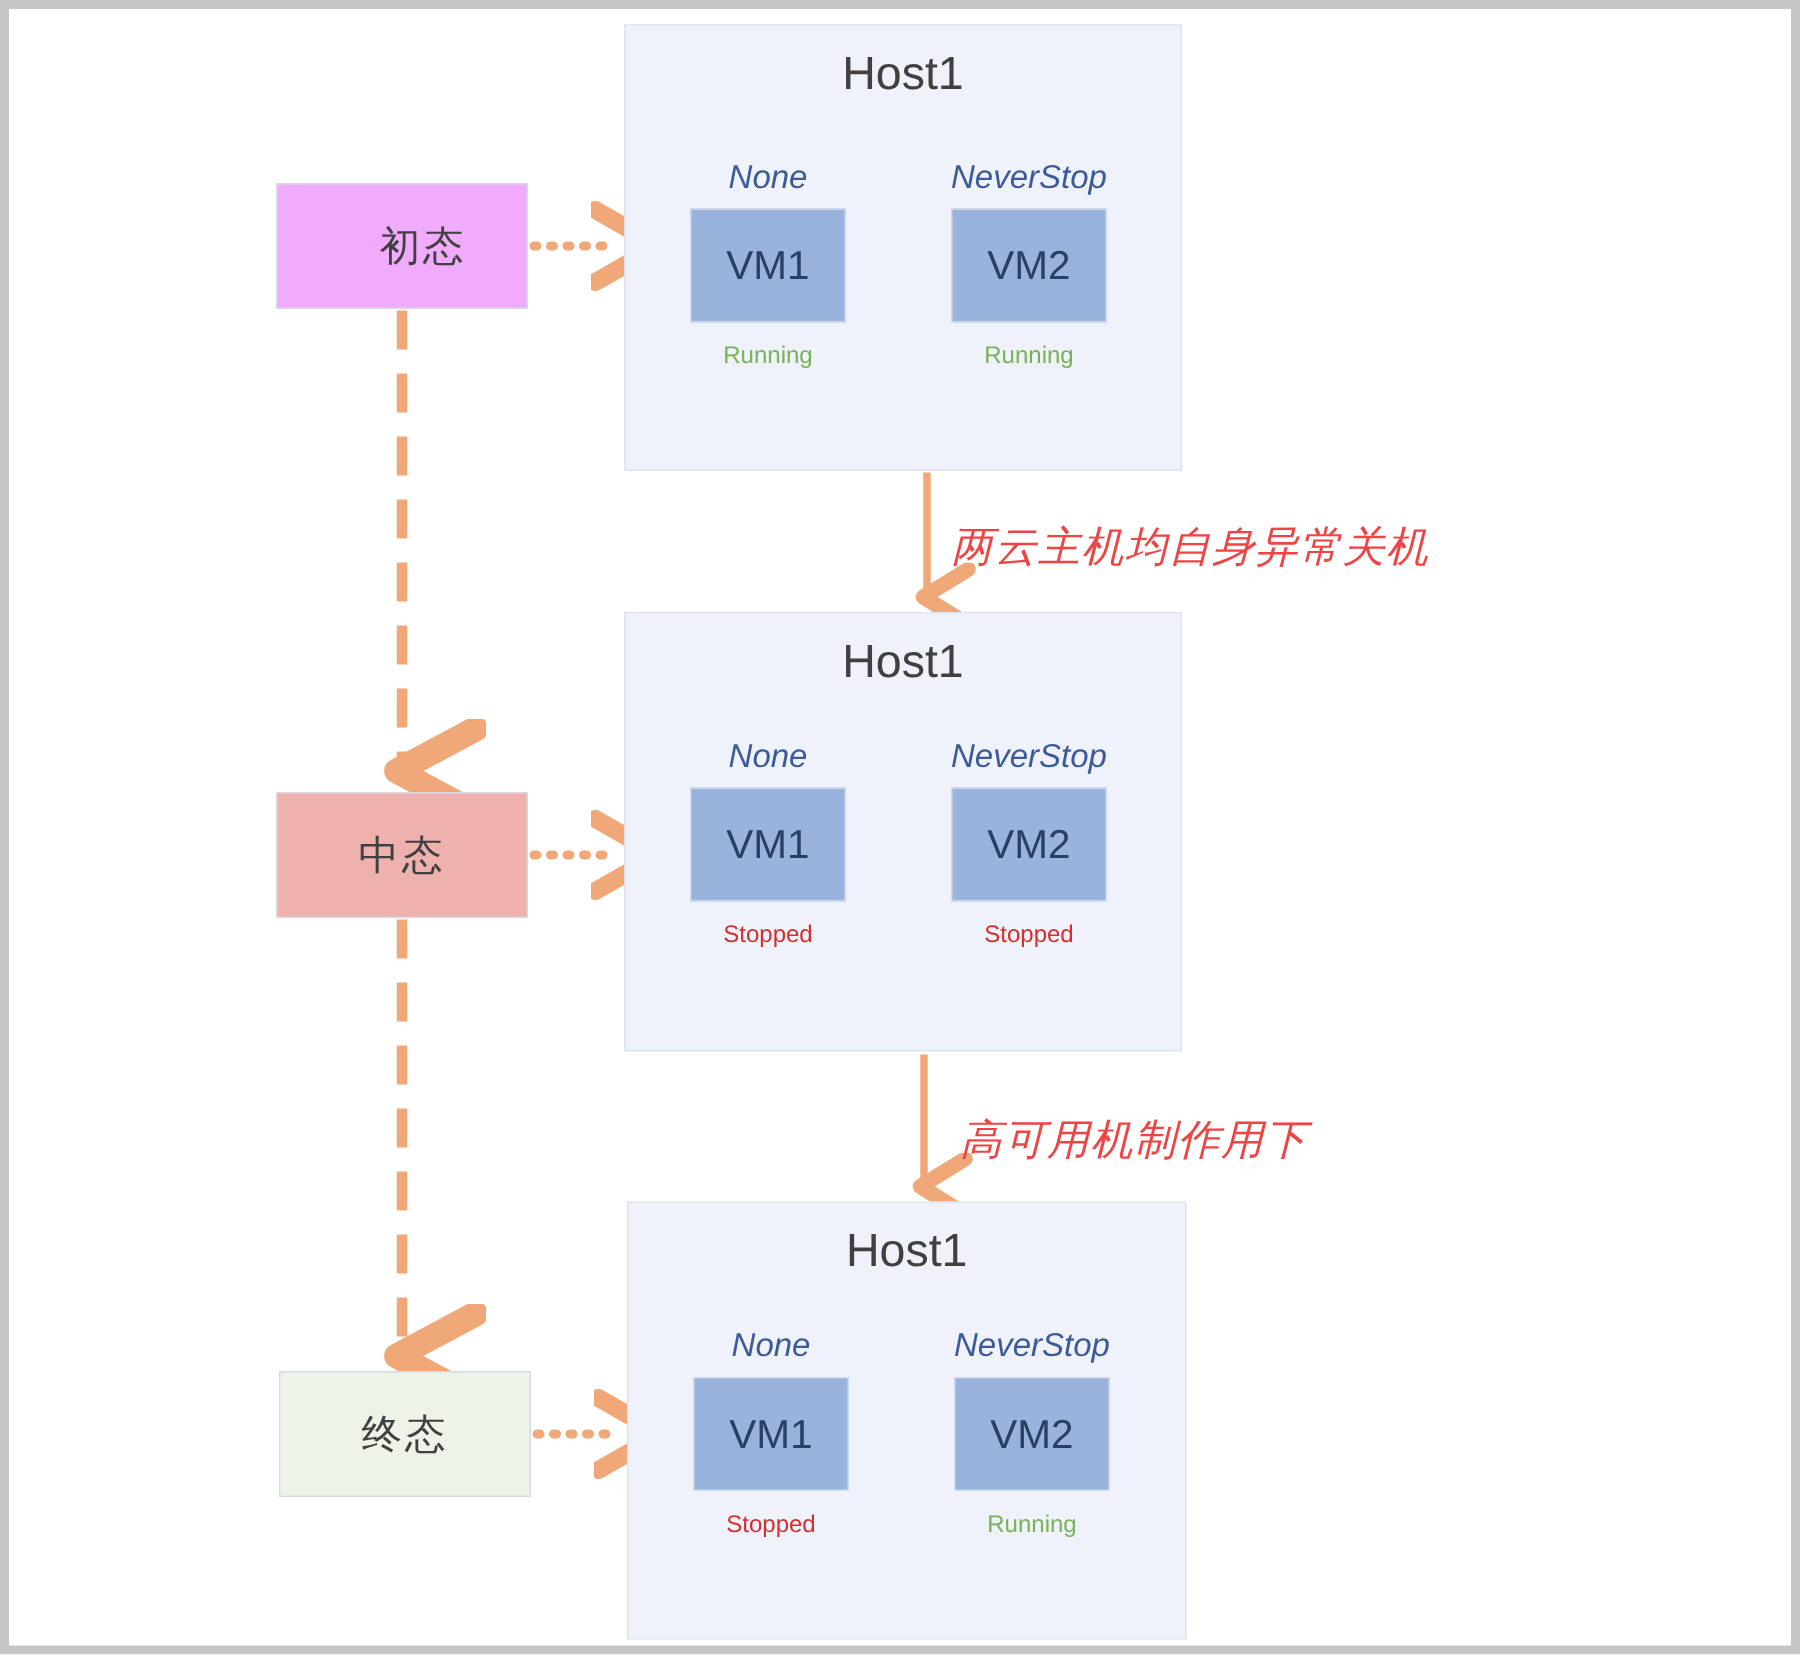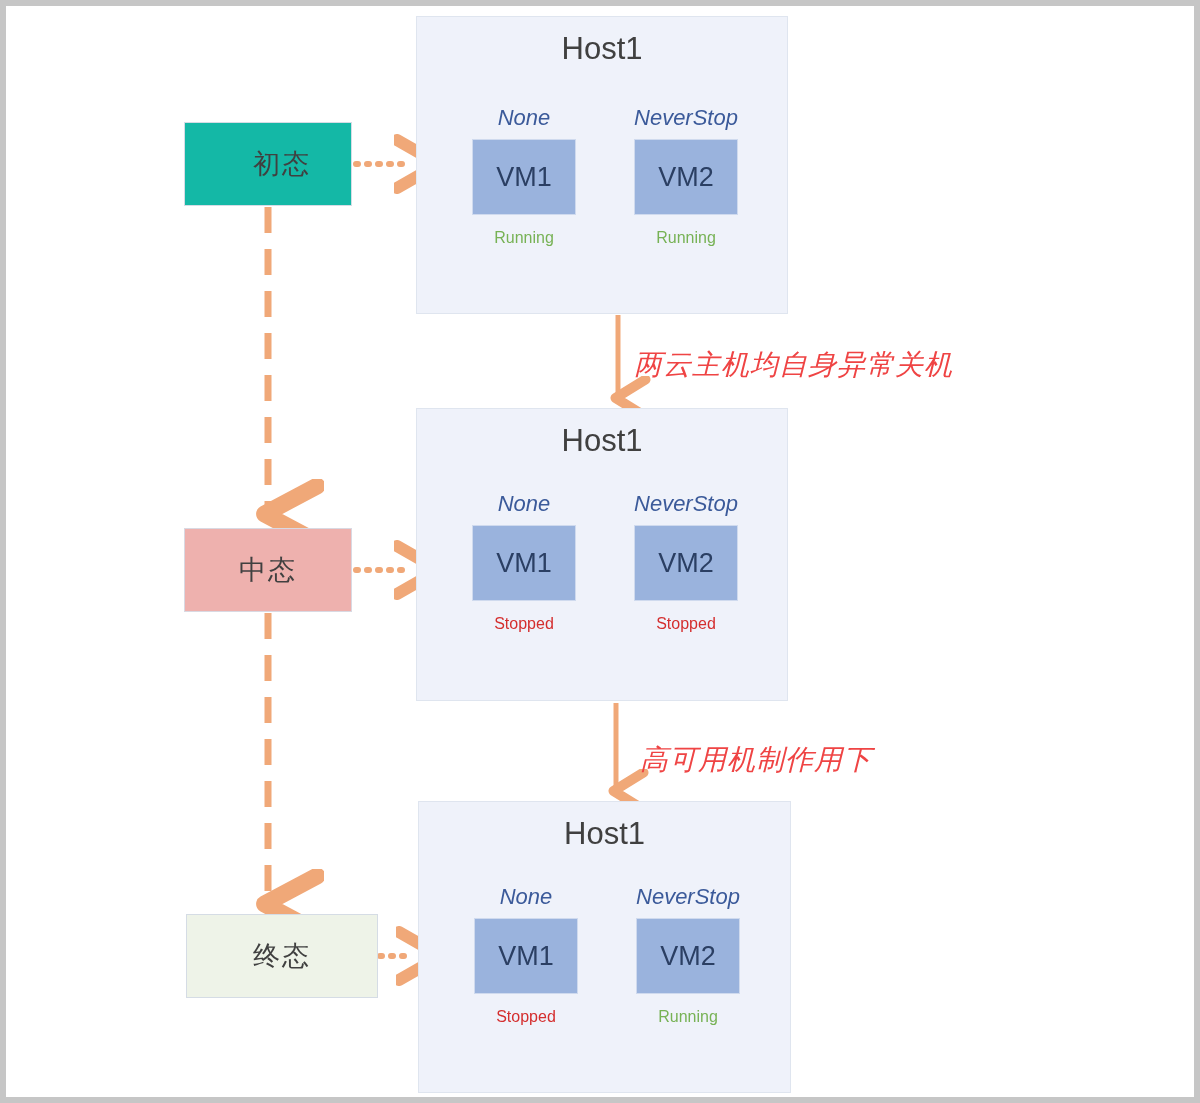--- a/index.html
+++ b/index.html
@@ -27,21 +27,21 @@
     position: absolute;
     box-sizing: border-box;
     border: 1px solid #d5dce5;
     display: flex;
     align-items: center;
     justify-content: center;
     font-size: 27px;
     color: #404040;
     letter-spacing: 2px;
   }
-  .state-init  { background: #14b8a6; padding-left: 28px; }
+  .state-init  { background: #f0abfc; padding-left: 28px; }
   .state-mid   { background: #eeb1ae; border-color: #d9d9e2; }
   .state-final { background: #eef3e8; }
 
   
   .host-box {
     position: absolute;
     box-sizing: border-box;
     background: #eff2fa;
     border: 1px solid #dfe5ef;
     padding-left: 28px;
@@ -55,21 +55,21 @@
     font-size: 31px;
     color: #404040;
   }
 
   
   .vm-col {
     position: absolute;
     width: 150px;
     text-align: center;
   }
-  .vm-col.left  { left: 32px; }
+  .vm-col.left  { left: 20px; }
   .vm-col.right { left: 194px; }
 
   .vm-policy {
     font-size: 22px;
     font-style: italic;
     color: #3b5a9a;
     margin-bottom: 8px;
     white-space: nowrap;
   }
   .vm-block {
@@ -144,21 +144,21 @@
   </svg>
 
   <div class="state-box state-init" style="left:178px; top:116px; width:168px; height:84px;">
     <span>初态</span>
   </div>
 
   <div class="state-box state-mid" style="left:178px; top:522px; width:168px; height:84px;">
     <span>中态</span>
   </div>
 
-  <div class="state-box state-final" style="left:180px; top:908px; width:192px; height:84px;">
+  <div class="state-box state-final" style="left:180px; top:908px; width:168px; height:84px;">
     <span>终态</span>
   </div>
 
   <div class="host-box" style="left:410px; top:10px; width:372px; height:298px;">
     <div class="host-title">Host1</div>
 
     <div class="vm-col left" style="top:88px;">
       <div class="vm-policy">None</div>
       <div class="vm-block">VM1</div>
       <div class="vm-status status-running">Running</div>

